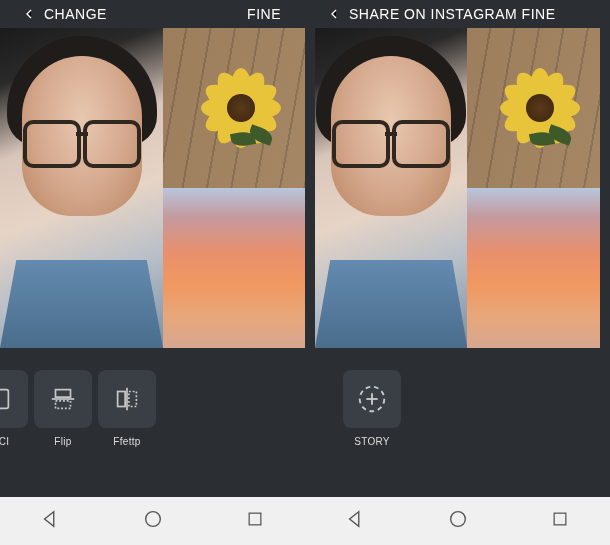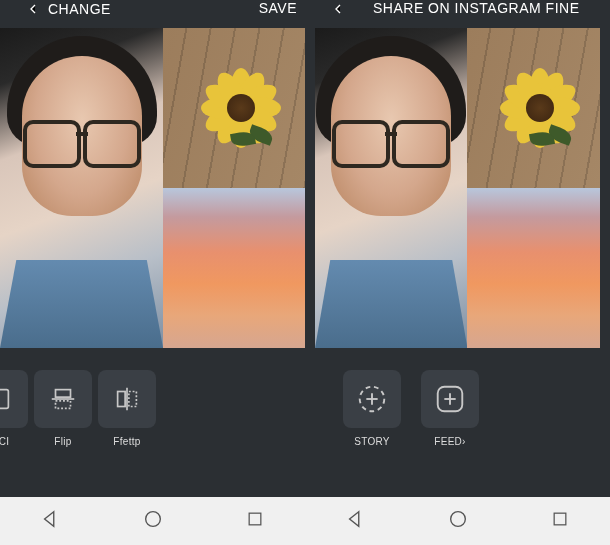--- a/index.html
+++ b/index.html
@@ -16,30 +16,29 @@
       height: 545px;
       display: flex;
       flex-direction: column;
     }
     .screen-left { width: 305px; }
     .screen-right { width: 305px; }
 
     .header {
       height: 28px;
       display: flex;
-      align-items: flex-start;
-      padding: 0 4px;
+      align-items: center;
+      padding: 0 20px;
       color: #fff;
       font-size: 14px;
       font-weight: 400;
       letter-spacing: 0.5px;
-      margin-left: 20px;
     }
     .header-left { justify-content: space-between; }
-    .header-right { justify-content: flex-start; gap: 26px; }
+    .header-right { justify-content: flex-start; gap: 6px; }
     .back-arrow {
       width: 18px;
       height: 18px;
       display: flex;
       align-items: center;
       justify-content: center;
     }
     .back-arrow svg { stroke: #fff; }
     .header-title { white-space: nowrap; overflow: hidden; }
     .header-title-clip { max-width: 260px; }
@@ -233,21 +232,21 @@
 
   <div class="header header-left">
     <div style="display:flex;align-items:center;gap:6px;">
       <span class="back-arrow">
         <svg width="16" height="16" viewBox="0 0 24 24" stroke-width="2">
             <polyline points="15 18 9 12 15 6"></polyline>
           </svg>
       </span>
       <span class="header-title">CHANGE</span>
     </div>
-    <span class="header-action">SAVE</span>
+    <span class="header-action">FINE</span>
   </div>
 
   <div class="canvas collage-left">
     <div class="collage">
       <div class="photo-main">
         <div class="hair"></div>
         <div class="face"></div>
         <div class="glasses">
             <div class="glasses-bridge"></div>
           </div>
@@ -376,30 +375,20 @@
     <div class="tool-item">
       <div class="tool-btn">
         <svg width="34" height="34" viewBox="0 0 36 36" stroke-width="2">
           <circle cx="18" cy="18" r="13" stroke-dasharray="5 4"></circle>
           <line x1="18" y1="12" x2="18" y2="24"></line>
           <line x1="12" y1="18" x2="24" y2="18"></line>
         </svg>
       </div>
       <span>STORY</span>
     </div>
-    <div class="tool-item">
-      <div class="tool-btn">
-        <svg width="34" height="34" viewBox="0 0 36 36" stroke-width="2">
-          <rect x="5" y="5" width="26" height="26" rx="7"></rect>
-          <line x1="18" y1="12" x2="18" y2="24"></line>
-          <line x1="12" y1="18" x2="24" y2="18"></line>
-        </svg>
-      </div>
-      <span>FEED›</span>
-    </div>
   </div>
 
   <div class="navbar">
     <span><svg width="22" height="22" viewBox="0 0 24 24">
           <polygon points="15 4 5 12 15 20"></polygon>
         </svg></span>
     <span><svg width="22" height="22" viewBox="0 0 24 24">
           <circle cx="12" cy="12" r="8"></circle>
         </svg></span>
     <span><svg width="20" height="20" viewBox="0 0 24 24">

